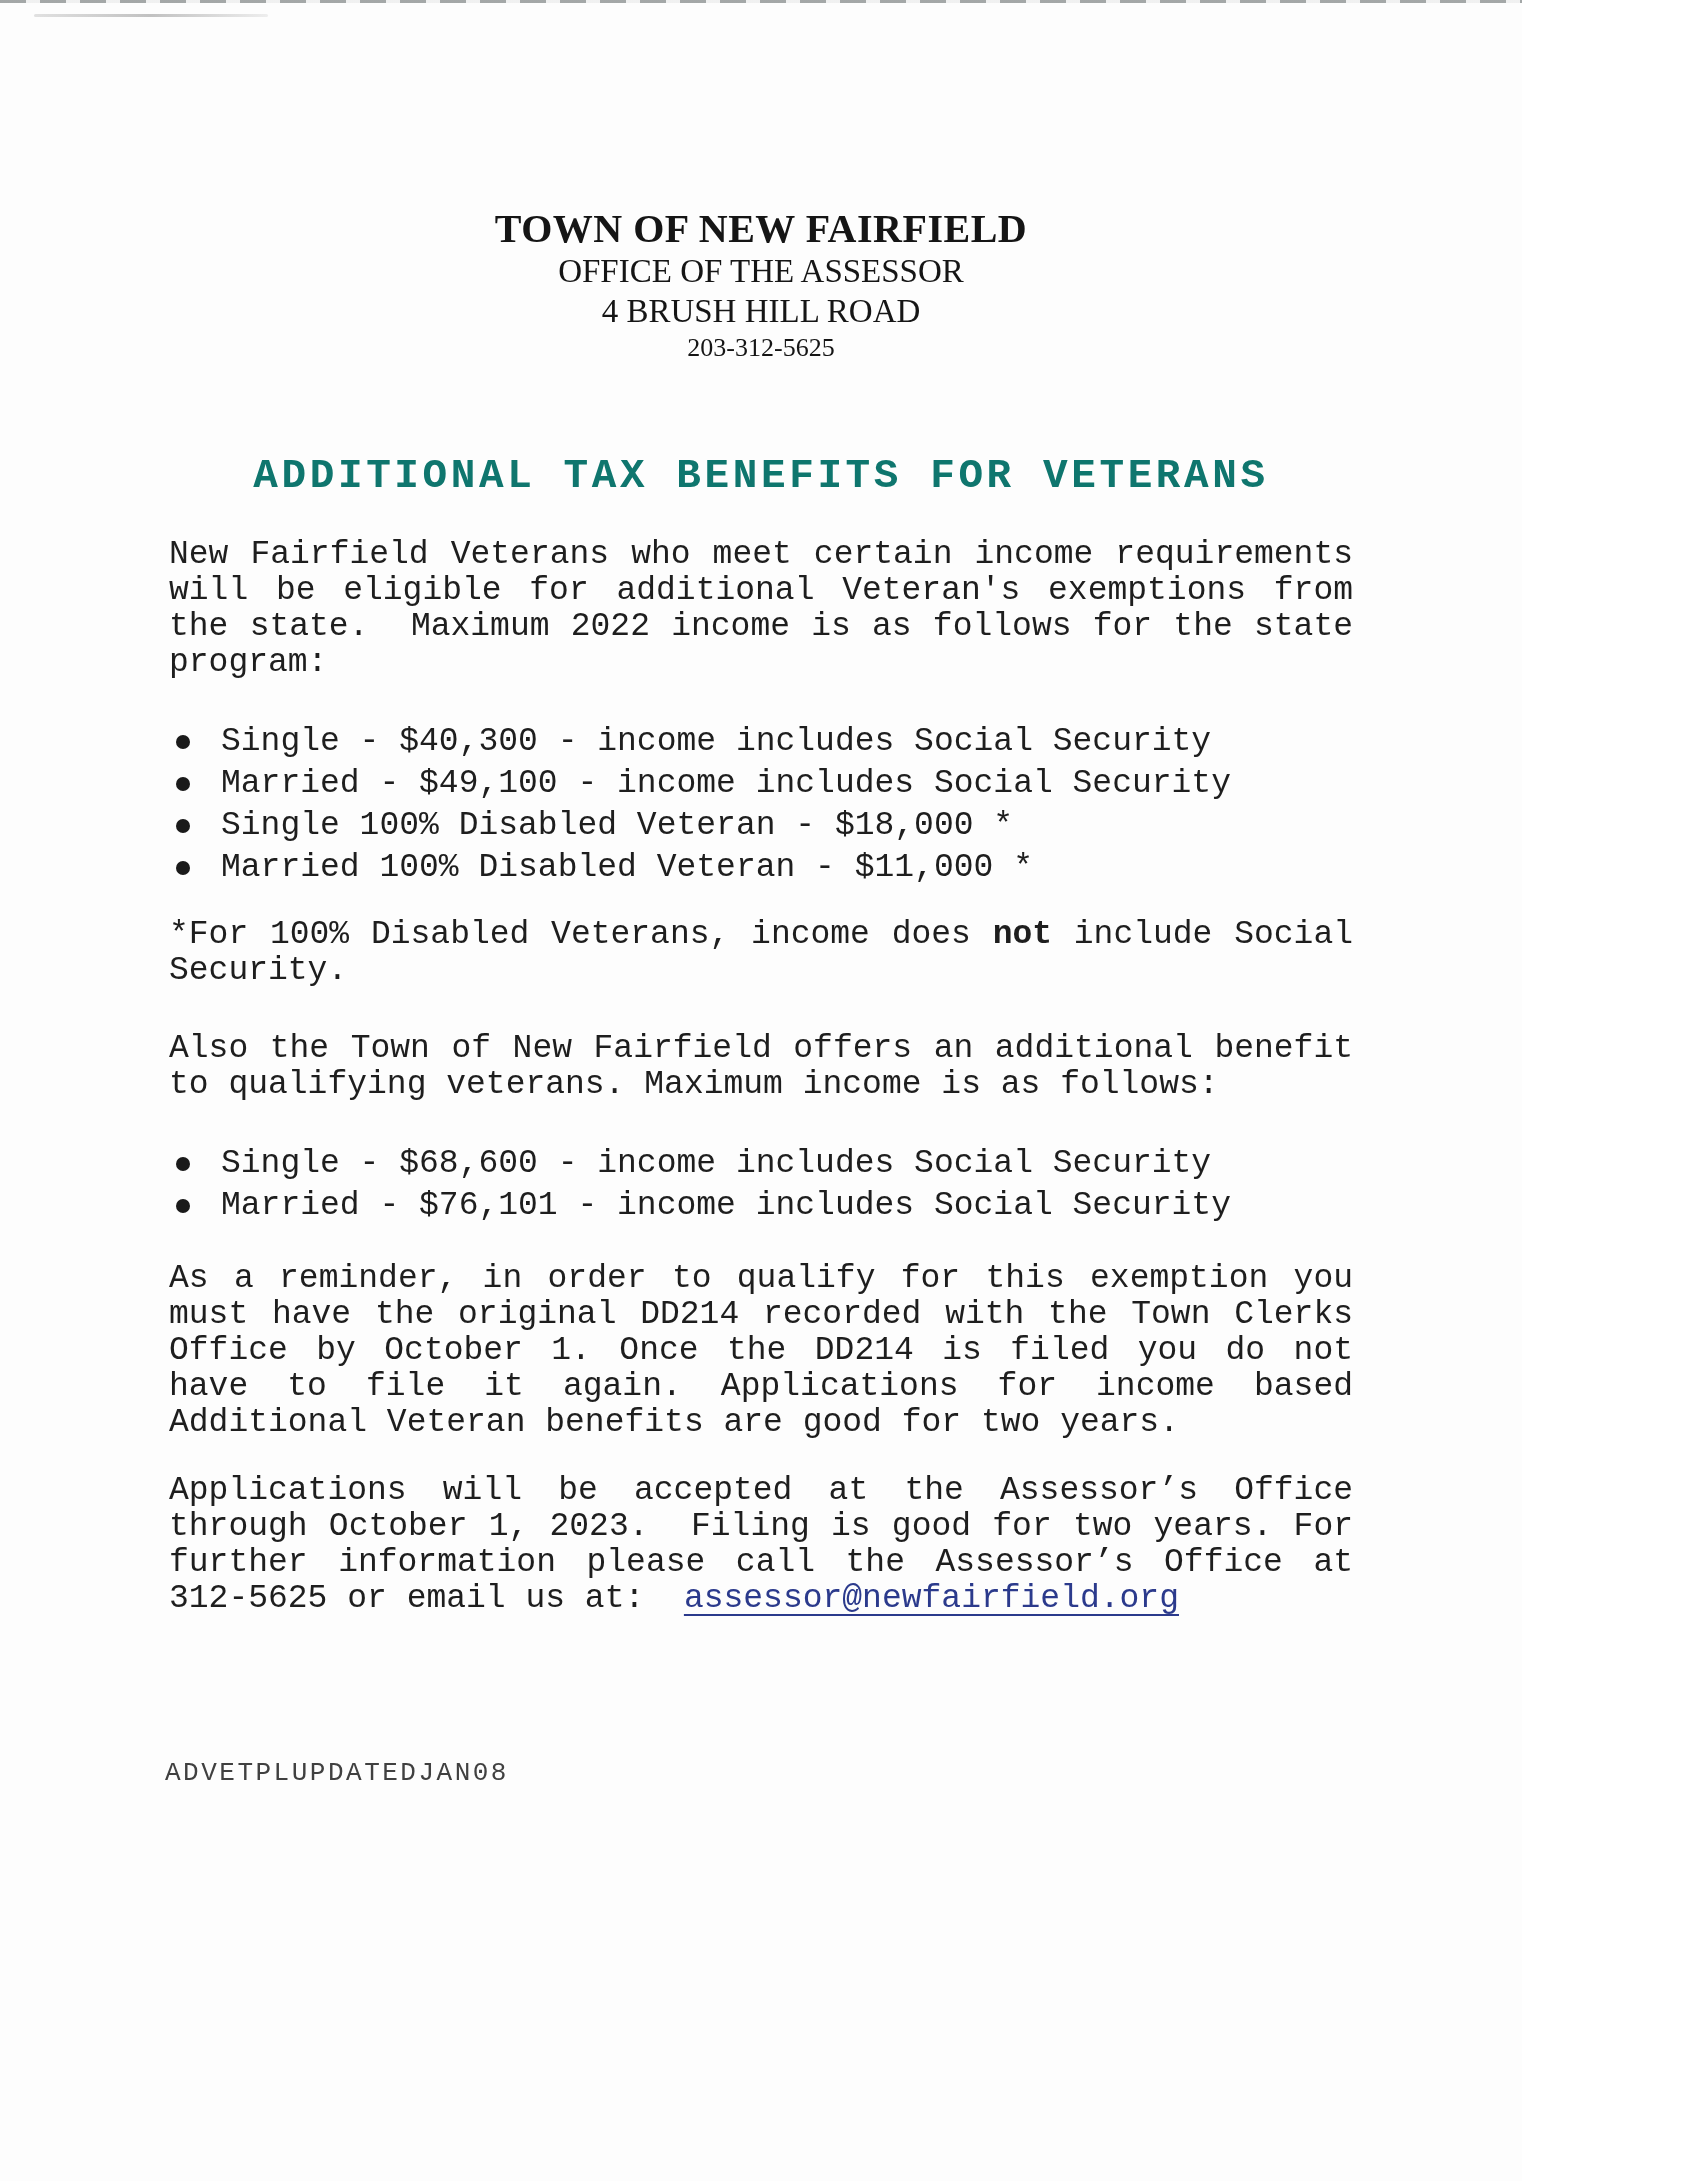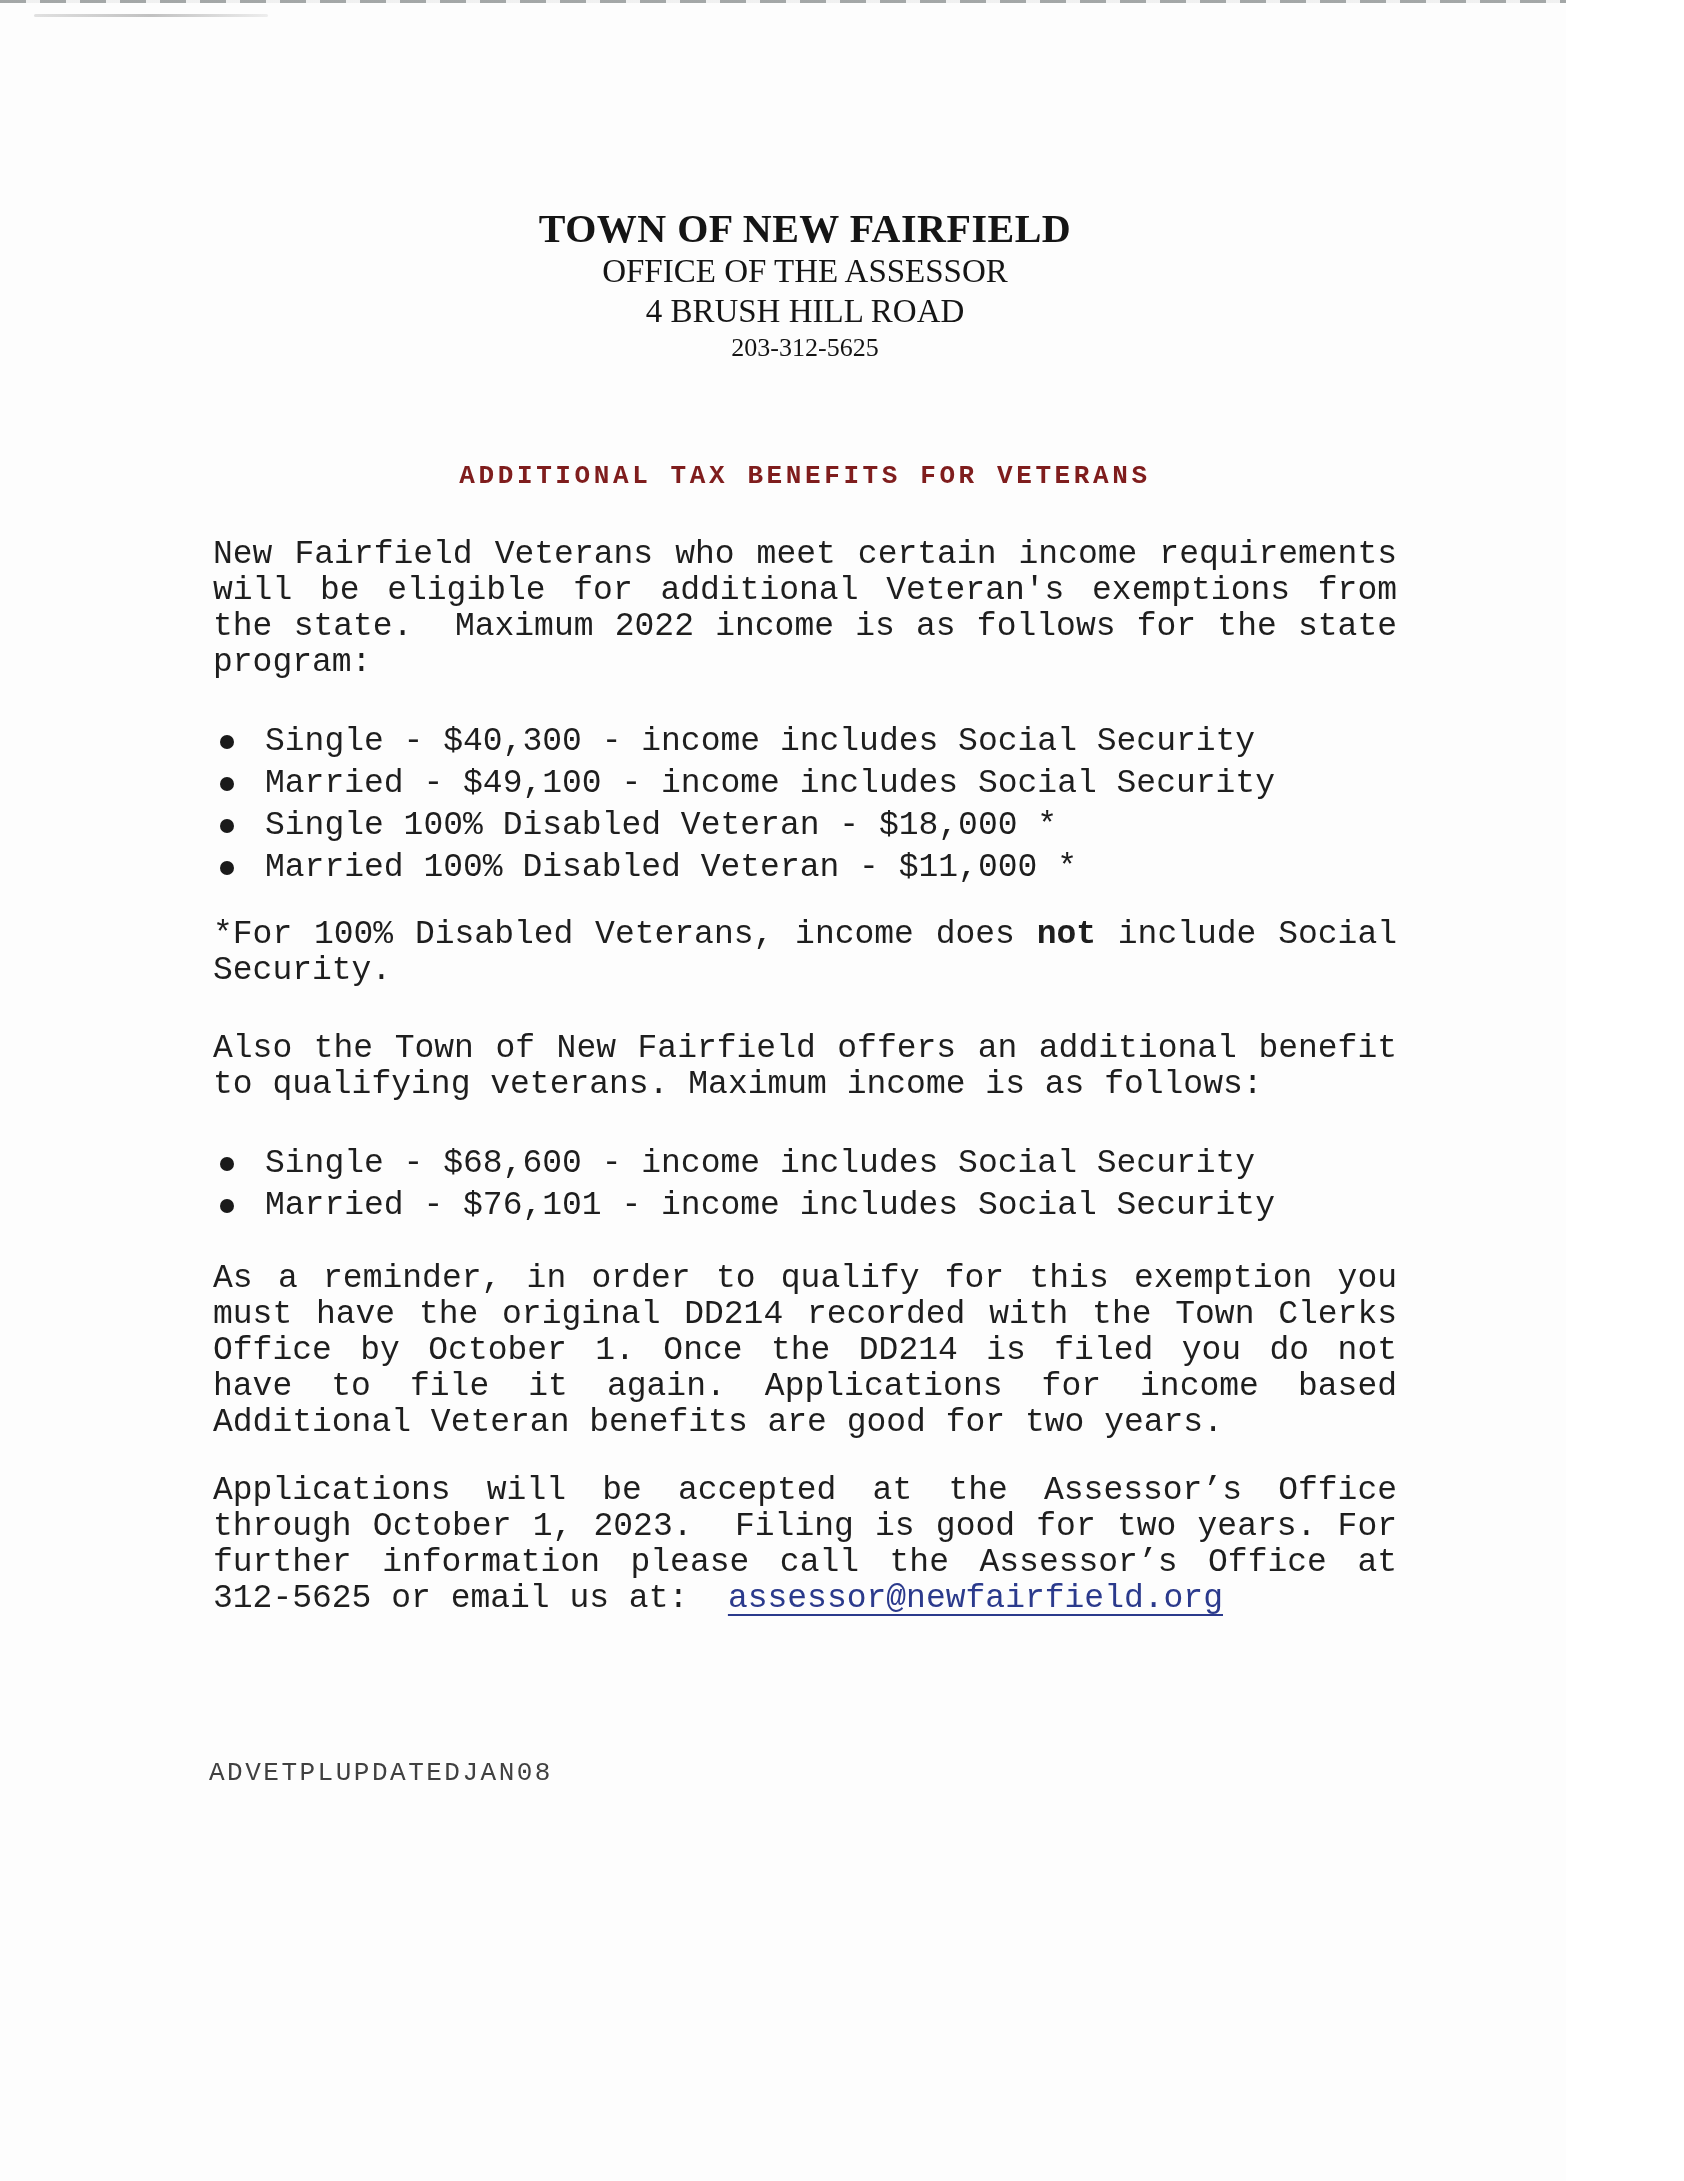--- a/index.html
+++ b/index.html
@@ -4,21 +4,20 @@
 <style>
   html, body { margin: 0; padding: 0; background: #ffffff; }
   .page {
     position: relative;
     width: 1522px;
     height: 2181px;
     background: #fdfdfd;
     font-family: "Liberation Mono", "DejaVu Sans Mono", monospace;
     color: #1e1e1e;
     overflow: hidden;
-    padding-left: 44px;
   }
   
   .scan-top {
     position: absolute; top: 0; left: 0; right: 0; height: 3px;
     background: repeating-linear-gradient(90deg,
       rgba(90,97,97,.55) 0 26px, rgba(90,97,97,.08) 26px 40px);
   }
   .scan-smudge {
     position: absolute; top: 14px; left: 34px; width: 234px; height: 3px;
     background: linear-gradient(90deg, rgba(140,140,140,.25), rgba(120,120,120,.45), rgba(150,150,150,.15));
@@ -35,25 +34,25 @@
   .lh-org   { font-size: 40px; font-weight: bold; line-height: 44px; letter-spacing: 0.5px; }
   .lh-line  { font-size: 33px; line-height: 40px; }
   .lh-phone { font-size: 26px; line-height: 34px; }
 
   
   .doc-body { width: 1192px; margin: 0 auto; }
 
   .doc-title {
     margin: 92px 0 0 0;
     text-align: center;
-    font-size: 26px;
+    font-size: 41px;
     font-weight: bold;
     letter-spacing: 3.6px;
     line-height: 38px;
-    color: #7f1d1d;
+    color: #0f766e;
   }
 
   .para {
     margin: 4px;
     font-size: 33px;
     line-height: 36px;
     text-align: justify;
   }
   .para.mt-intro    { margin-top: 42px; }
   .para.mt-note     { margin-top: 28px; }

